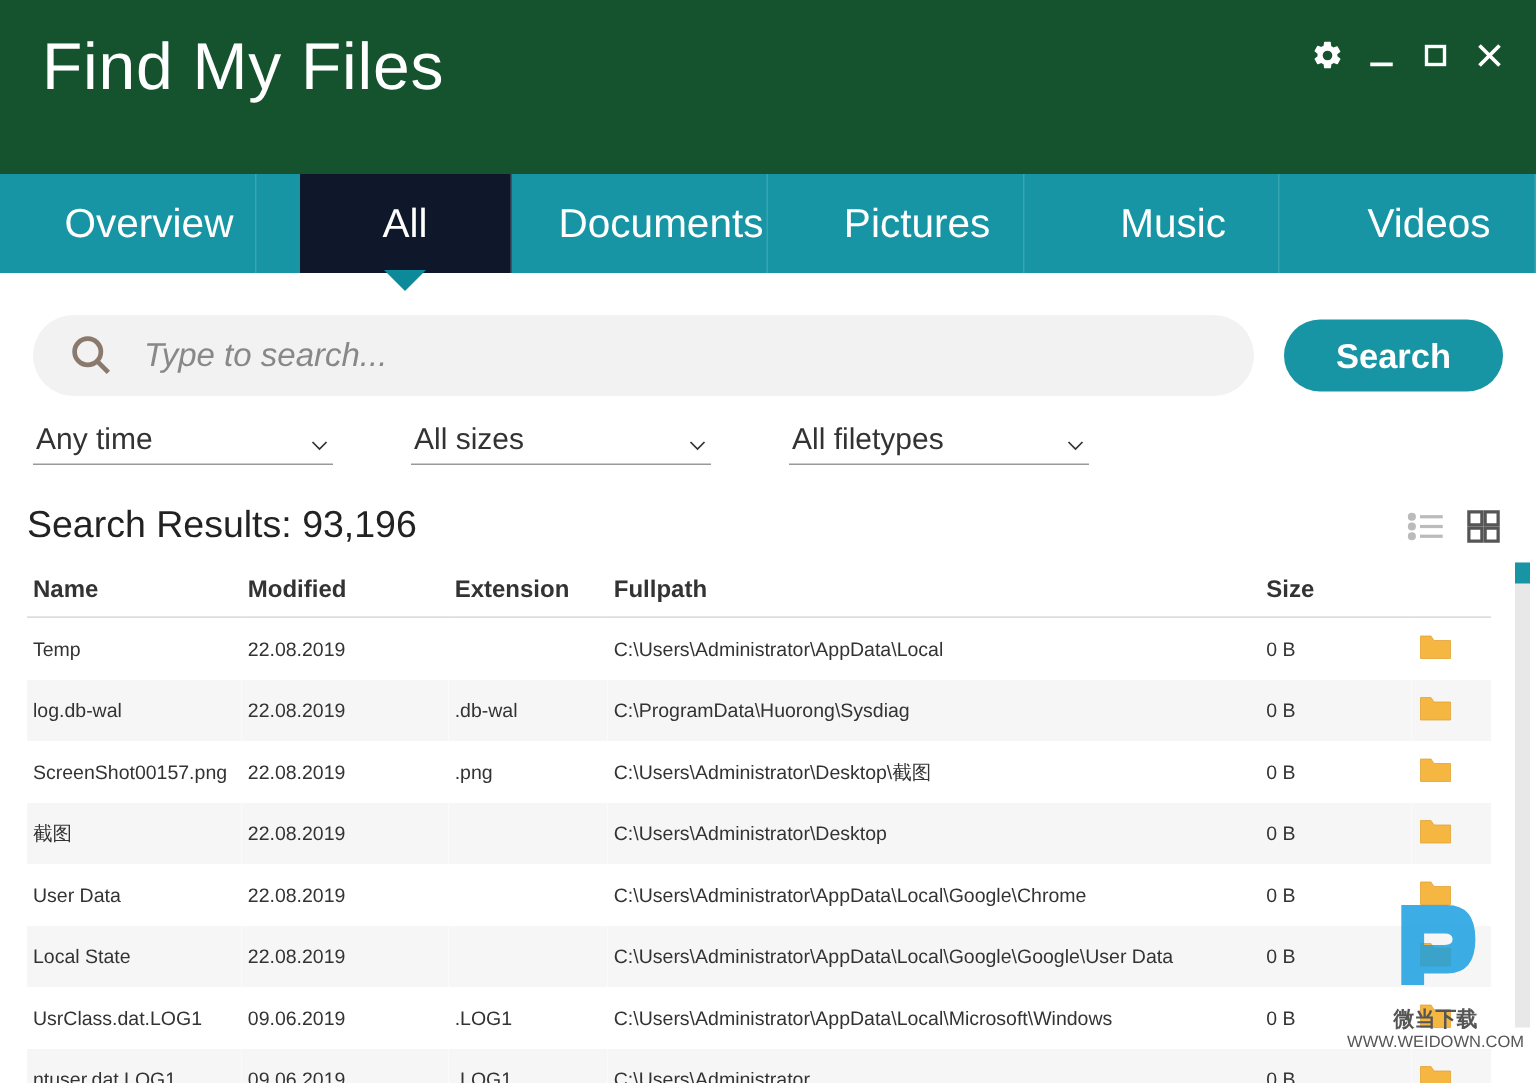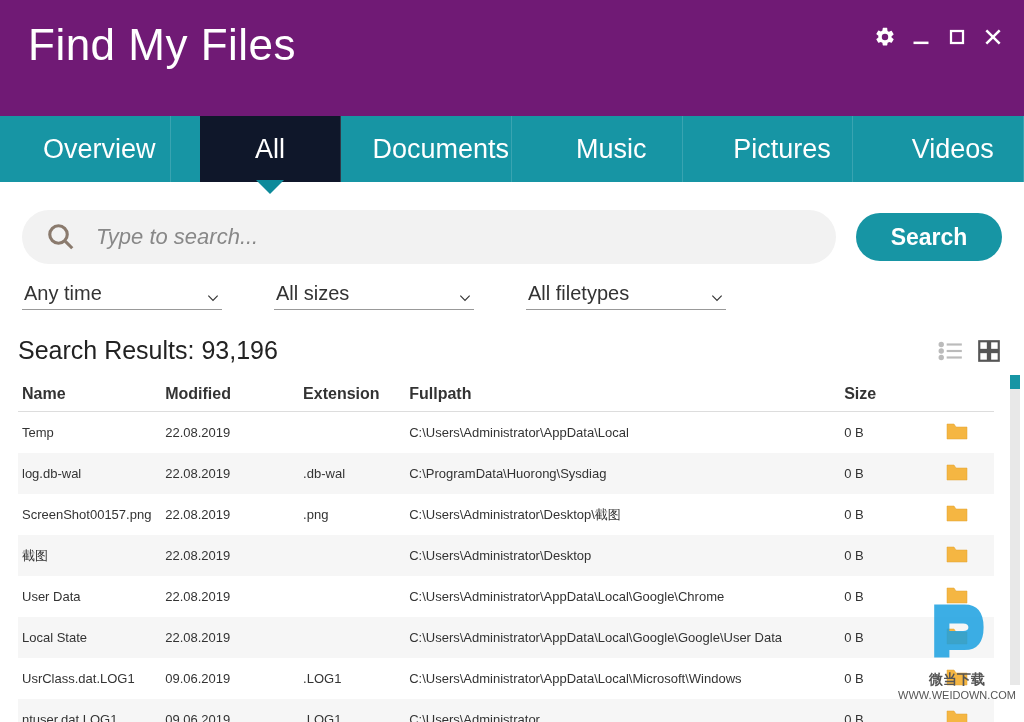--- a/index.html
+++ b/index.html
@@ -1,20 +1,20 @@
 <!DOCTYPE html>
 <html><head>
   <meta charset="utf-8">
   <style>
     * { box-sizing: border-box; margin: 0; padding: 0; font-family: "Segoe UI", "Segoe UI Light", Arial, sans-serif; }
     body { width: 1024px; height: 722px; overflow: hidden; background: #fff; }
 
     .titlebar {
       height: 116px;
-      background: #701a75;
+      background: #14532d;
       display: flex;
       align-items: flex-start;
       justify-content: space-between;
       padding: 20px 20px 0 28px;
     }
     .app-title {
       font-size: 44px;
       font-weight: 300;
       color: #fff;
       letter-spacing: 0.5px;
@@ -210,22 +210,22 @@
           <line x1="20" y1="4" x2="4" y2="20" stroke="white" stroke-width="3"></line>
         </svg>
     </span>
   </div>
 </div>
 
 <div class="tabs" id="tabs">
     <div class="tab">Overview</div>
     <div class="tab active">All</div>
     <div class="tab">Documents</div>
+    <div class="tab">Pictures</div>
     <div class="tab">Music</div>
-    <div class="tab">Pictures</div>
     <div class="tab">Videos</div>
   </div>
 
 <div class="search-row">
   <div class="search-box">
     <span class="icon">
       <svg viewBox="0 0 24 24" width="30" height="30">
           <circle cx="10" cy="10" r="7" fill="none" stroke="currentColor" stroke-width="2.5"></circle>
           <line x1="15.5" y1="15.5" x2="21" y2="21" stroke="currentColor" stroke-width="2.5"></line>
         </svg>

